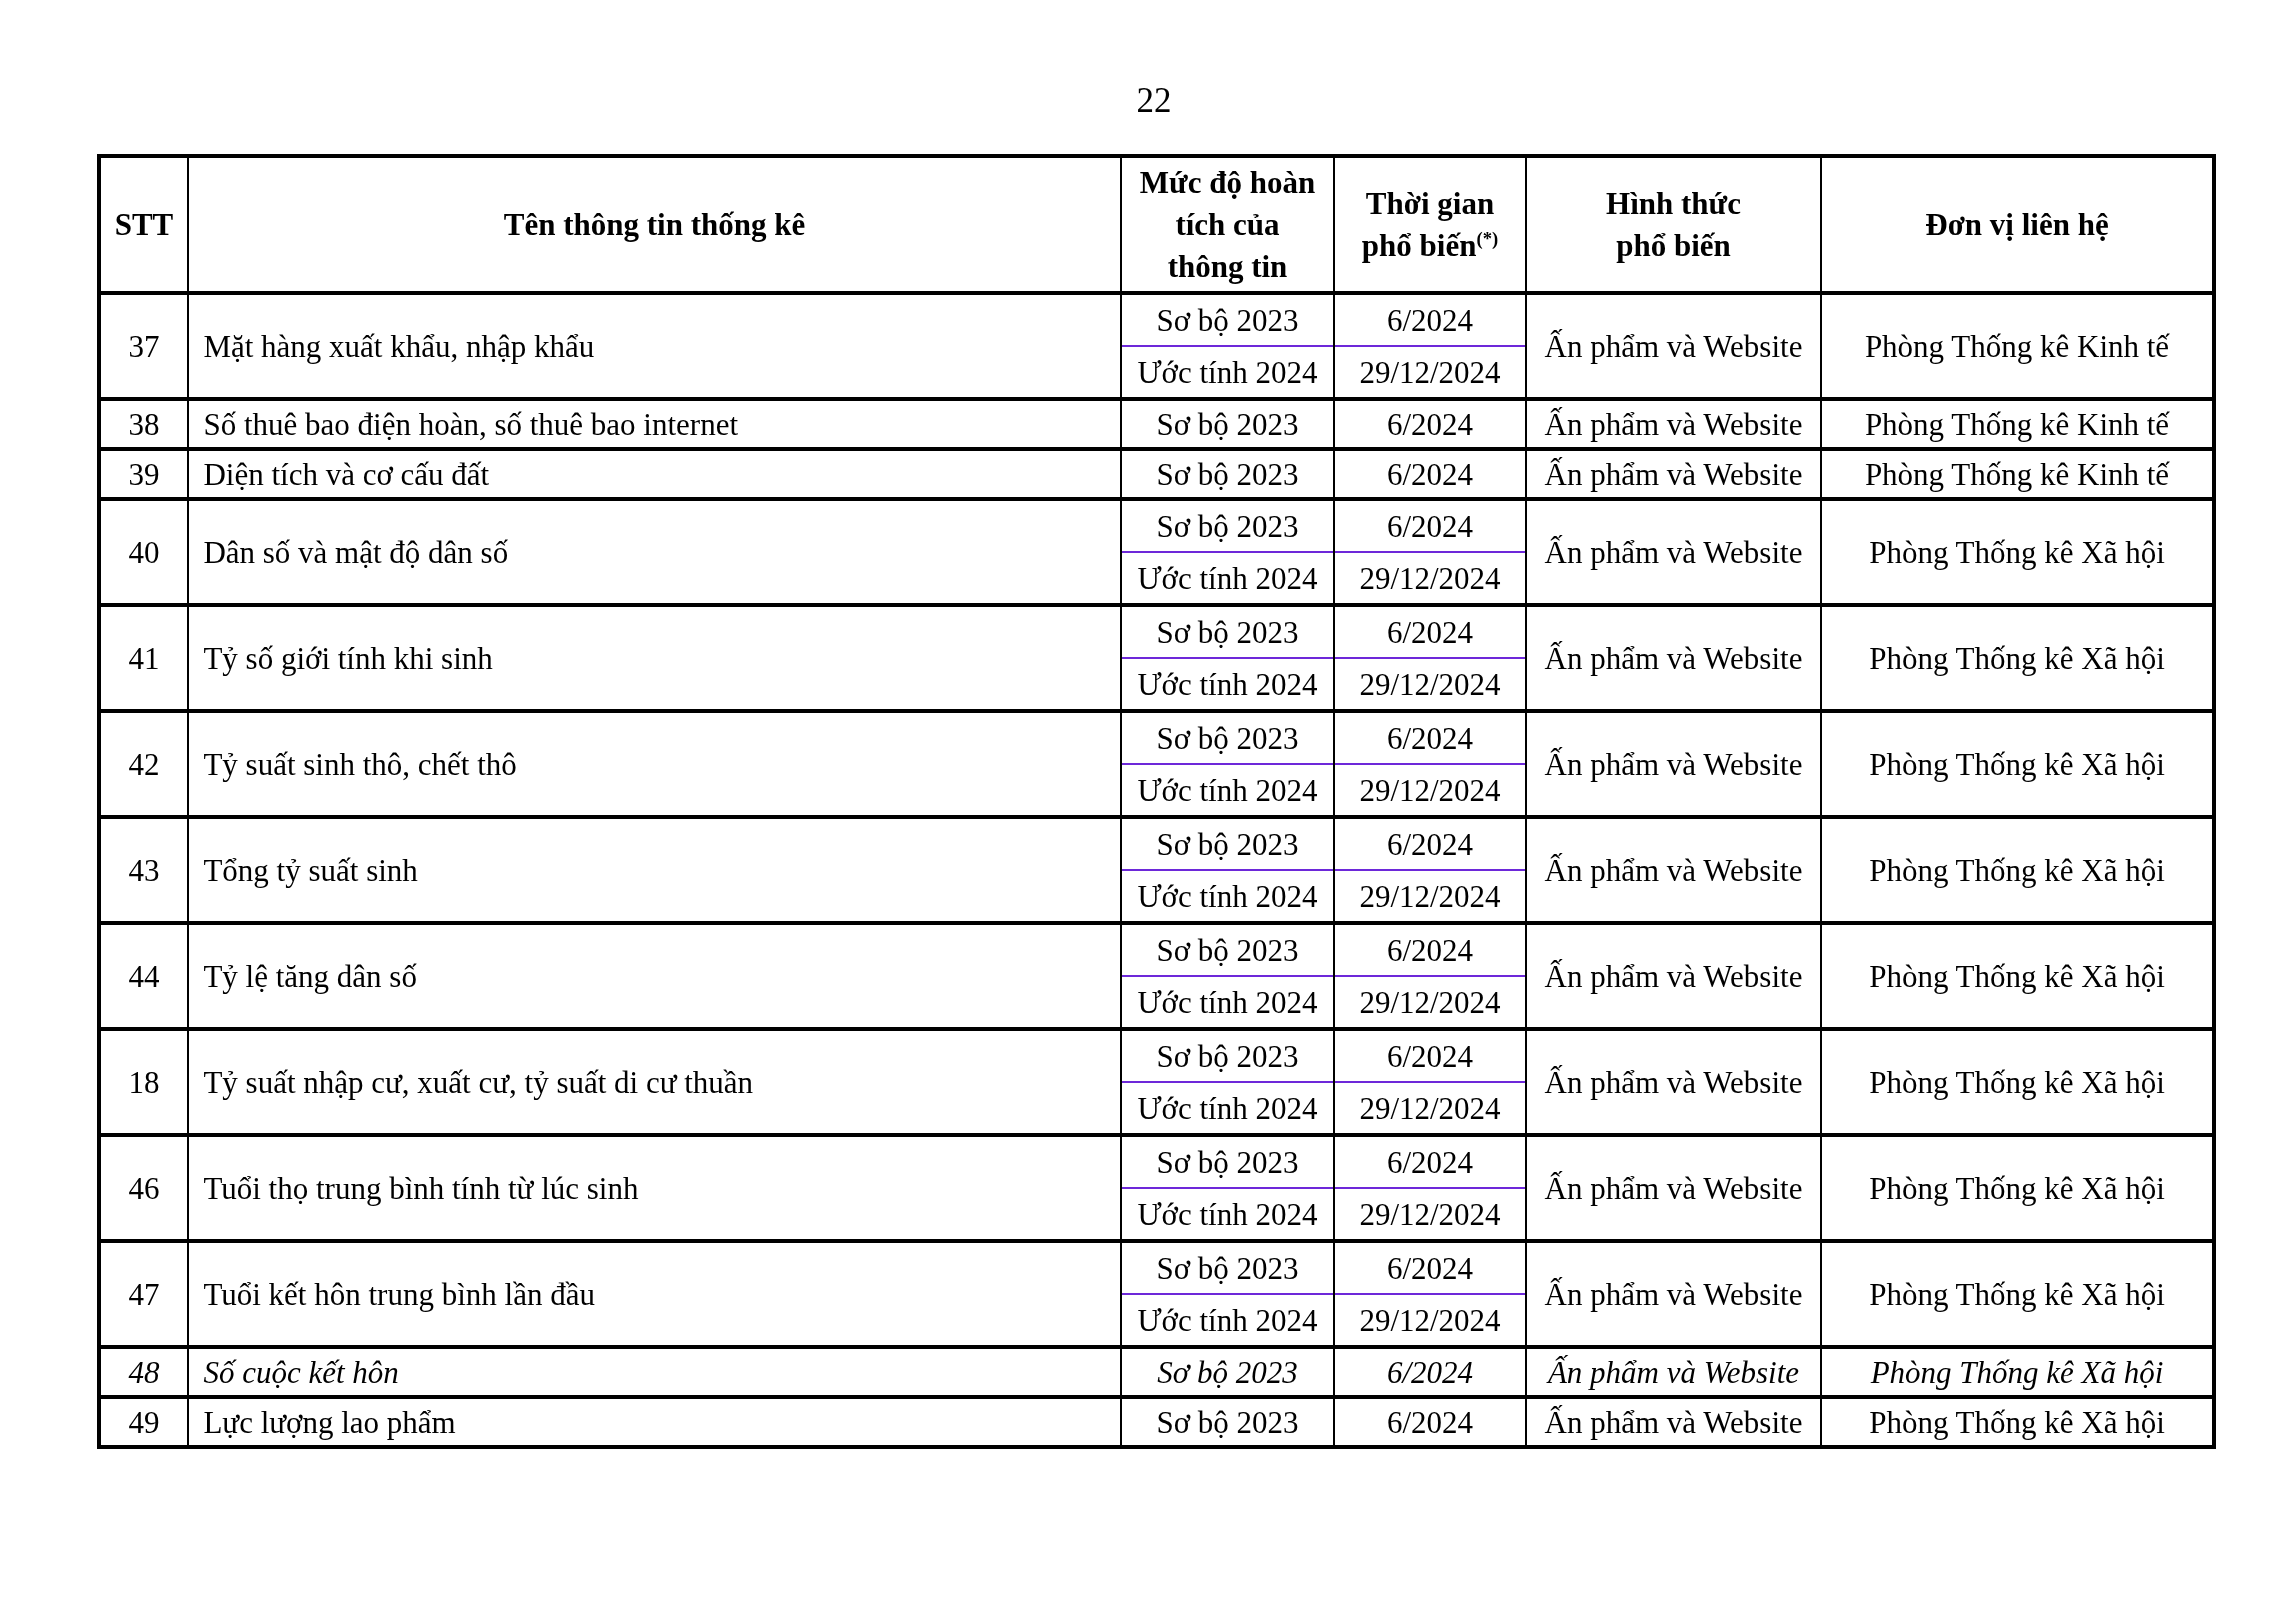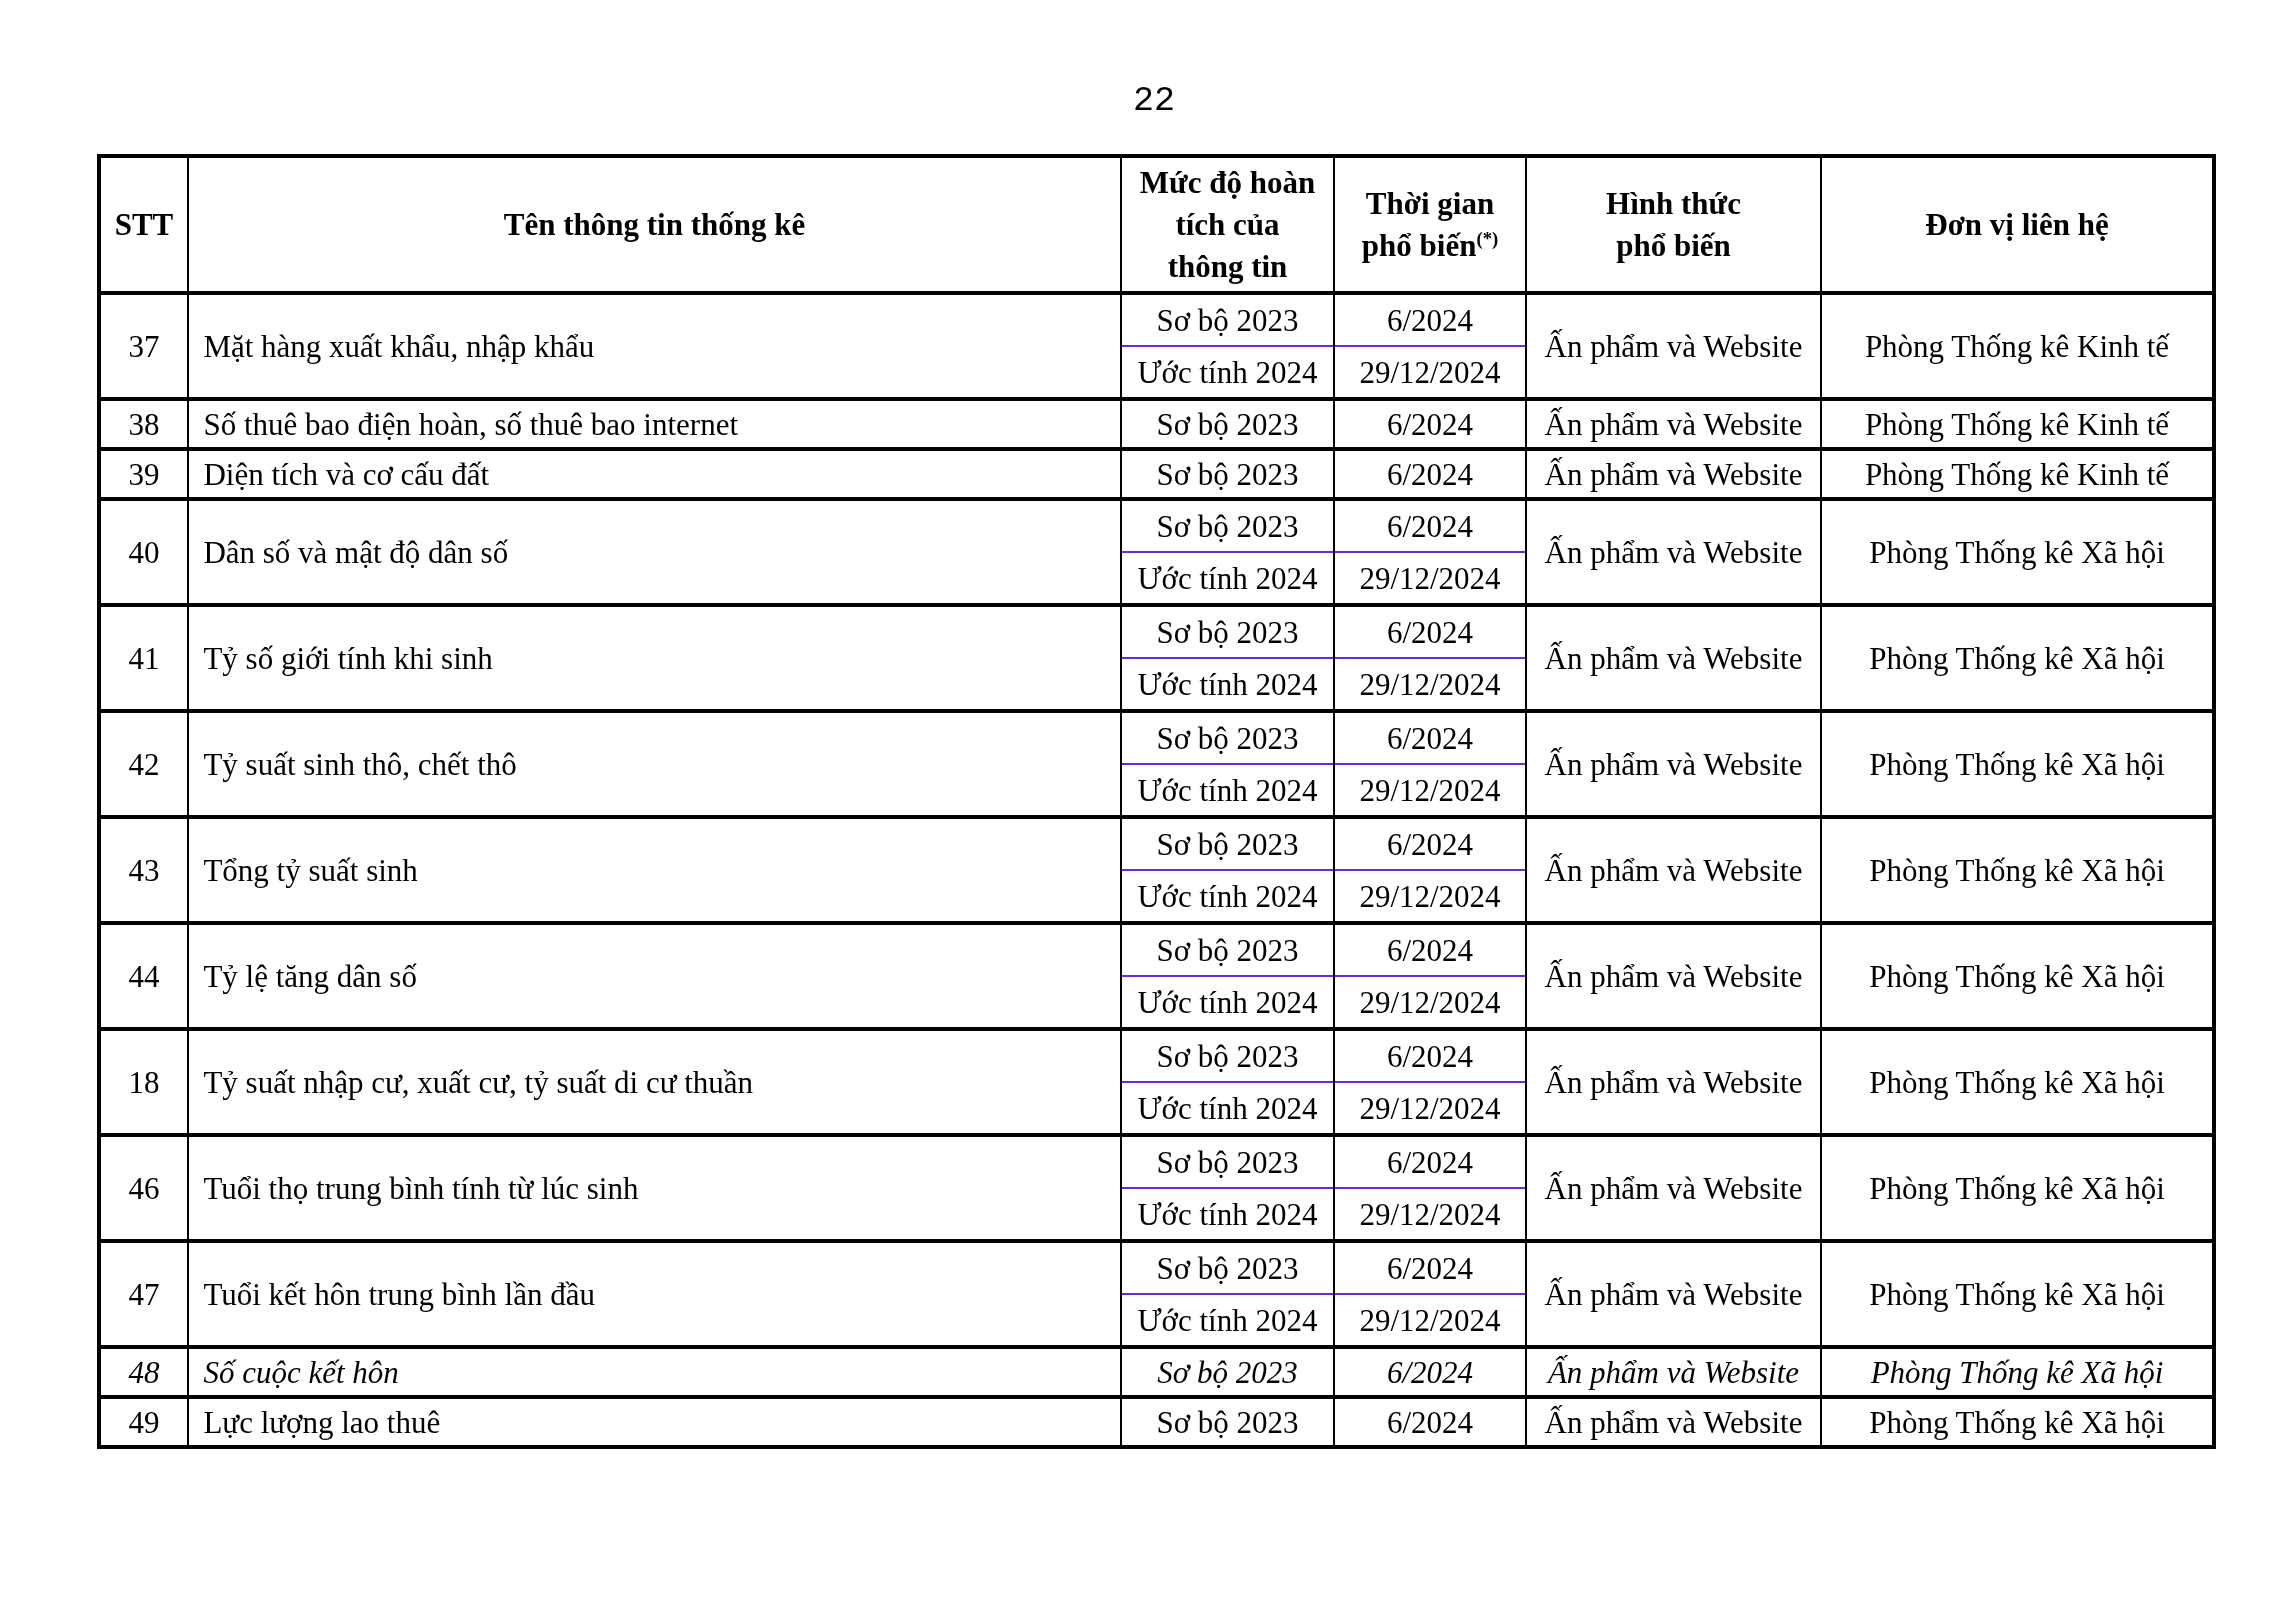--- a/index.html
+++ b/index.html
@@ -14,21 +14,20 @@
     color: #000000;
   }
   .page-number {
     position: absolute;
     top: 82px;
     left: 97px;
     width: 2114px;
     text-align: center;
     font-size: 35px;
     line-height: 1.1;
-    font-family: Liberation Mono, monospace;
   }
   table.stat-table {
     position: absolute;
     left: 97px;
     top: 154px;
     width: 2114px;
     border-collapse: collapse;
     table-layout: fixed;
     border: 4.6px solid #000;
   }
@@ -229,21 +228,21 @@
       <tr class="row-start" style="height: 50px; font-style: italic;">
         <td class="cell-stt">48</td>
         <td class="cell-name">Số cuộc kết hôn</td>
         <td class="cell-level">Sơ bộ 2023</td>
         <td class="cell-time">6/2024</td>
         <td class="cell-form">Ấn phẩm và Website</td>
         <td class="cell-contact">Phòng Thống kê Xã hội</td>
       </tr>
       <tr class="row-start" style="height: 50px;">
         <td class="cell-stt">49</td>
-        <td class="cell-name">Lực lượng lao thuê</td>
+        <td class="cell-name">Lực lượng lao phẩm</td>
         <td class="cell-level">Sơ bộ 2023</td>
         <td class="cell-time">6/2024</td>
         <td class="cell-form">Ấn phẩm và Website</td>
         <td class="cell-contact">Phòng Thống kê Xã hội</td>
       </tr>
     </tbody>
 </table>
 
 
 </body></html>

